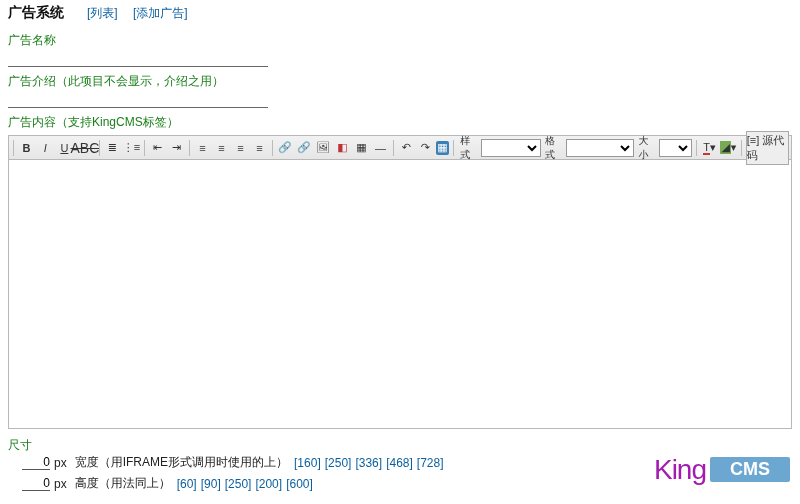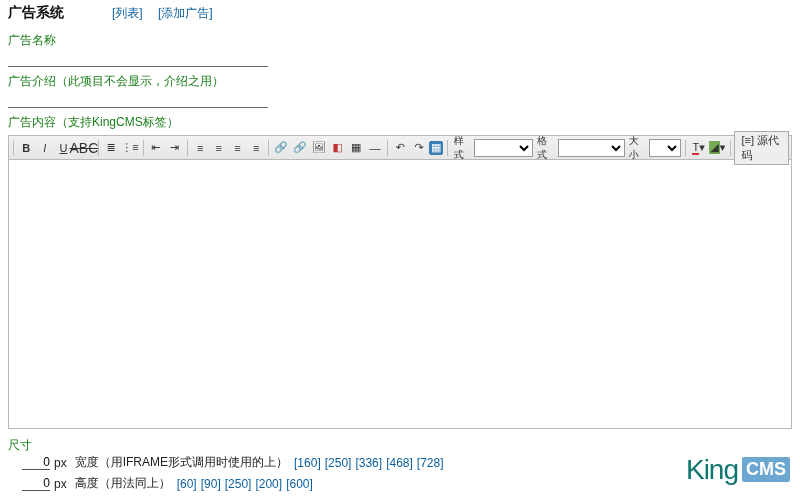--- a/index.html
+++ b/index.html
@@ -1,48 +1,48 @@
 <!DOCTYPE html>
 <html><head>
 <meta charset="utf-8">
 <style>
 * { box-sizing: border-box; margin: 0; padding: 0; }
 body { font-family: "SimSun", Arial, sans-serif; font-size: 12px; background: #fff; color: #222; width: 800px; }
 .page { padding: 4px 8px 0 8px; position: relative; }
-.header-row { display: flex; align-items: baseline; gap: 40px; margin-bottom: 10px; }
+.header-row { display: flex; align-items: baseline; gap: 15px; margin-bottom: 10px; }
 .page-title { font-size: 14px; font-weight: bold; color: #111; }
 .header-actions a { color: #0a5f9e; font-size: 12px; text-decoration: none; margin-right: 4px; margin-left: 8px; }
 
 .field-label { color: #1a7f1a; font-size: 12px; margin-top: 6px; margin-bottom: 2px; }
 .field-input { border: none; border-bottom: 1px solid #666; width: 260px; height: 16px; font-size: 12px; background: transparent; }
 .field-row { margin-bottom: 6px; }
 
 .toolbar { background: linear-gradient(#f2f2f2,#e6e6e6); border: 1px solid #b8b8b8; border-bottom: none; height: 24px; display: flex; align-items: center; padding: 0 2px; gap: 2px; margin-top: 4px; }
 .tb-btn { width: 20px; height: 20px; display: inline-flex; align-items: center; justify-content: center; font-family: Arial; font-size: 11px; color: #333; cursor: pointer; border-radius: 2px; }
 .tb-sep { width: 1px; height: 16px; background: #bbb; margin: 0 2px; }
 .tb-label { font-size: 10px; color: #333; padding: 0 2px; }
 .tb-select { height: 18px; font-size: 11px; border: 1px solid #999; background: #fff; }
 .tb-select.wide { width: 70px; }
 .tb-select.wider { width: 80px; }
 .tb-select.narrow { width: 38px; }
-.tb-sourcebtn { font-size: 11px; color: #333; border: 1px solid #aaa; background: #eee; padding: 1px 6px; cursor: pointer; }
+.tb-sourcebtn { font-size: 11px; color: #333; border: 1px solid #aaa; background: #eee; padding: 1px 0; cursor: pointer; }
 
 .editor-area { border: 1px solid #b8b8b8; width: 100%; height: 270px; background: #fff; overflow: auto; }
 
 .size-section { margin-top: 8px; }
 .size-label { color: #1a7f1a; font-size: 12px; margin-bottom: 0; }
 .size-row { display: flex; align-items: center; gap: 4px; margin-bottom: 4px; margin-left: 14px; }
 .size-input { width: 28px; border: none; border-bottom: 1px solid #555; text-align: right; font-size: 12px; }
 .unit { font-size: 12px; text-align: center; }
 .size-desc { font-size: 12px; margin-left: 4px; }
 .preset { color: #0a5f9e; font-size: 12px; cursor: pointer; margin: 0 2px; }
 
 .brand { position: absolute; right: 10px; bottom: 6px; font-family: Arial; }
-.brand .k { font-size: 28px; color: #0f766e; font-weight: 400; letter-spacing: -1px; }
-.brand .cms { display:inline-block; background:#6ba7d0; color:#fff; font-size:18px; padding:2px 4px; margin-left:4px; border-radius:2px; font-weight:bold; vertical-align: 4px; text-align: center; }
+.brand .k { font-size: 28px; color: #a21caf; font-weight: 400; letter-spacing: -1px; }
+.brand .cms { display:inline-block; background:#6ba7d0; color:#fff; font-size:18px; padding:2px 20px; margin-left:4px; border-radius:2px; font-weight:bold; vertical-align: 4px; text-align: center; }
 </style>
 </head>
 <body>
 
 <div class="page">
   <div class="header-row">
     <span class="page-title">广告系统</span>
     <span class="header-actions">
       <a href="#">[列表]</a>
       <a href="#">[添加广告]</a>

